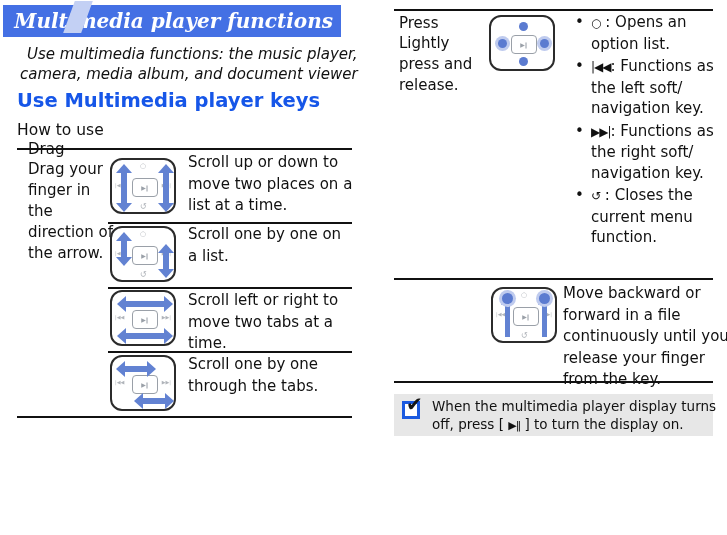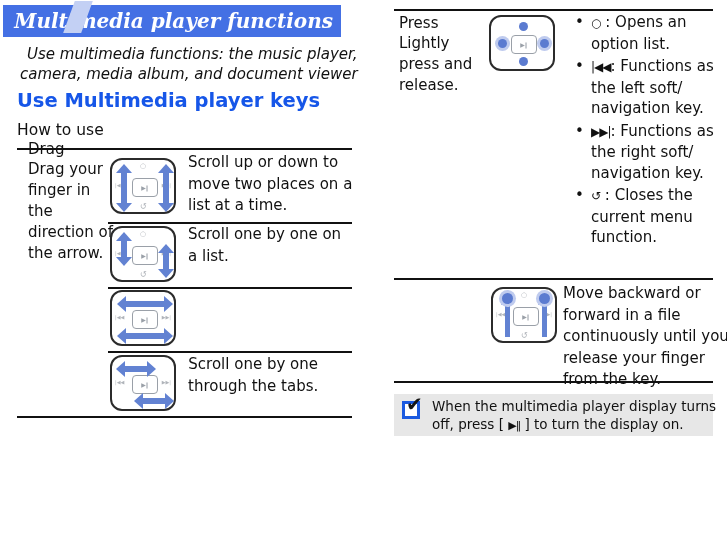--- a/index.html
+++ b/index.html
@@ -141,20 +141,23 @@
   <div class="cell desc" style="left:188px;top:224px;">Scroll one by one on
 a list.</div>
 
   <div class="keypad" style="left:110px;top:290px;">
     <span class="kp-left">|◀◀</span>
     <span class="kp-center">▶‖</span>
     <span class="kp-right">▶▶|</span>
     <div class="harrow" style="left:14px;top:9px;width:38px;"></div>
     <div class="harrow" style="left:14px;top:41px;width:38px;"></div>
   </div>
+  <div class="cell desc" style="left:188px;top:290px;">Scroll left or right to
+move two tabs at a
+time.</div>
 
   <div class="keypad" style="left:110px;top:355px;">
     <span class="kp-left">|◀◀</span>
     <span class="kp-center">▶‖</span>
     <span class="kp-right">▶▶|</span>
     <div class="harrow" style="left:13px;top:9px;width:22px;"></div>
     <div class="harrow" style="left:31px;top:41px;width:22px;"></div>
   </div>
   <div class="cell desc" style="left:188px;top:354px;text-align:center;">Scroll one by one
 through the tabs.</div>

